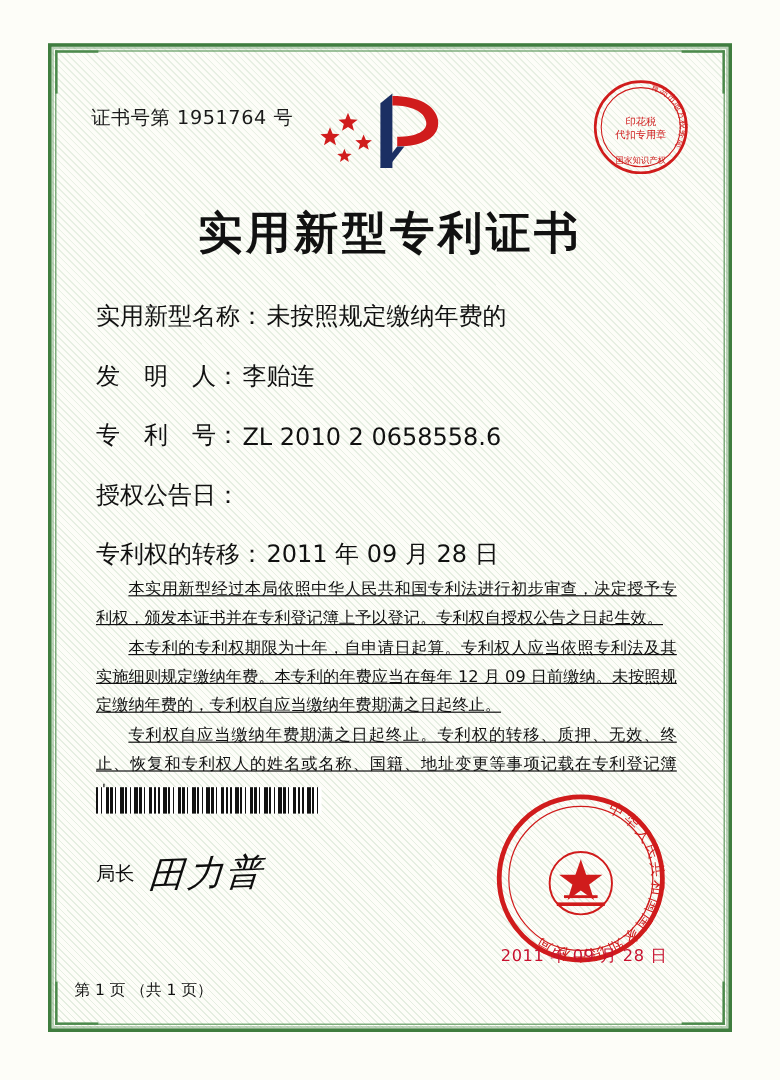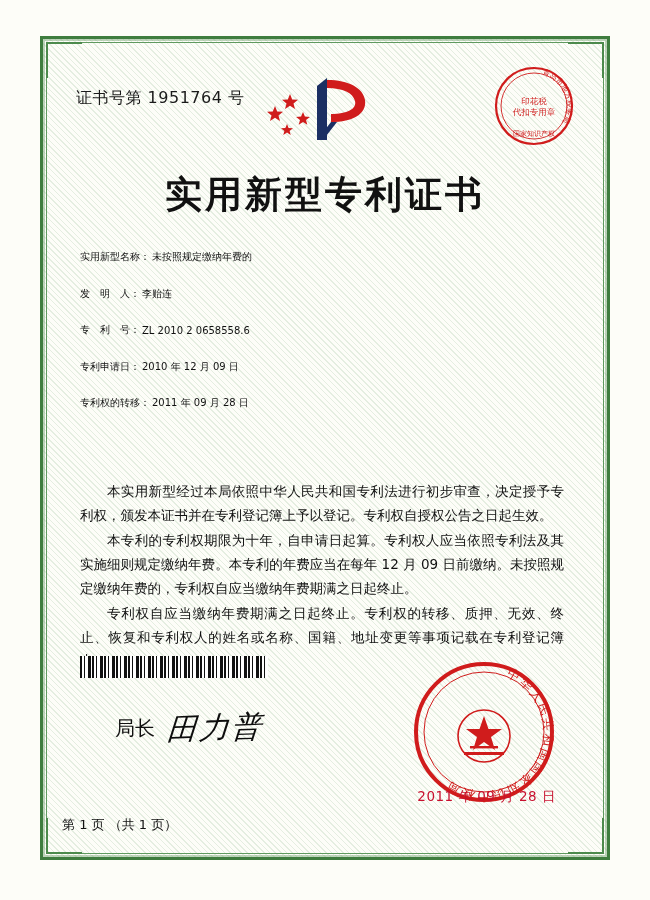--- a/index.html
+++ b/index.html
@@ -124,23 +124,23 @@
 
   
   .fields {
     position: absolute;
     left: 18px;
     right: 10px;
     top: 192px;
   }
   .field-row {
     display: flex;
-    align-items: center;
+    align-items: flex-end;
     margin-bottom: 22.5px;
-    font-size: 10px;
+    font-size: 20px;
     color: #111;
     font-family: "DejaVu Sans", sans-serif;
   }
   .field-label {
     white-space: pre;
     flex: 0 0 auto;
   }
   .field-value {
     margin-left: 2px;
     flex: 1 1 auto;
@@ -154,20 +154,21 @@
     top: 422px;
     font-size: 13.5px;
     line-height: 1.75;
     color: #111;
     text-align: justify;
     font-family: "DejaVu Sans", sans-serif;
   }
   .paragraphs p {
     margin: 0 12px 2px 0;
     text-indent: 2em;
+    text-decoration: underline;
   }
 
   
   .barcode {
     position: absolute;
     left: 18px;
     top: 598px;
     width: 188px;
     height: 22px;
     background: repeating-linear-gradient(
@@ -183,25 +184,24 @@
 
   
   .sign-area {
     position: absolute;
     left: 18px;
     top: 650px;
     display: flex;
     align-items: center;
   }
   .sign-label {
-    font-size: 20px;
+    font-size: 16px;
     color: #111;
     font-family: "DejaVu Sans", sans-serif;
     margin-right: 12px;
-    margin-left: 35px;
   }
   .signature {
     font-size: 30px;
     font-family: "DejaVu Serif", serif;
     font-style: italic;
     color: #0d0d0d;
     letter-spacing: 2px;
     transform: skewX(-6deg) rotate(-2deg);
   }
 
@@ -295,22 +295,21 @@
         <span class="field-label">发　明　人：</span>
         <span class="field-value">李贻连</span>
       </div>
 
       <div class="field-row">
         <span class="field-label">专　利　号：</span>
         <span class="field-value">ZL 2010 2 0658558.6</span>
       </div>
 
       <div class="field-row">
-        <span class="field-label">专利申请日：</span>
-        <span class="field-value">2010 年 12 月 09 日</span>
+        <span class="field-label">授权公告日：</span>
       </div>
 
 
       <div class="field-row">
         <span class="field-label">专利权的转移：</span>
         <span class="field-value">2011 年 09 月 28 日</span>
       </div>
 
     </div>
 

